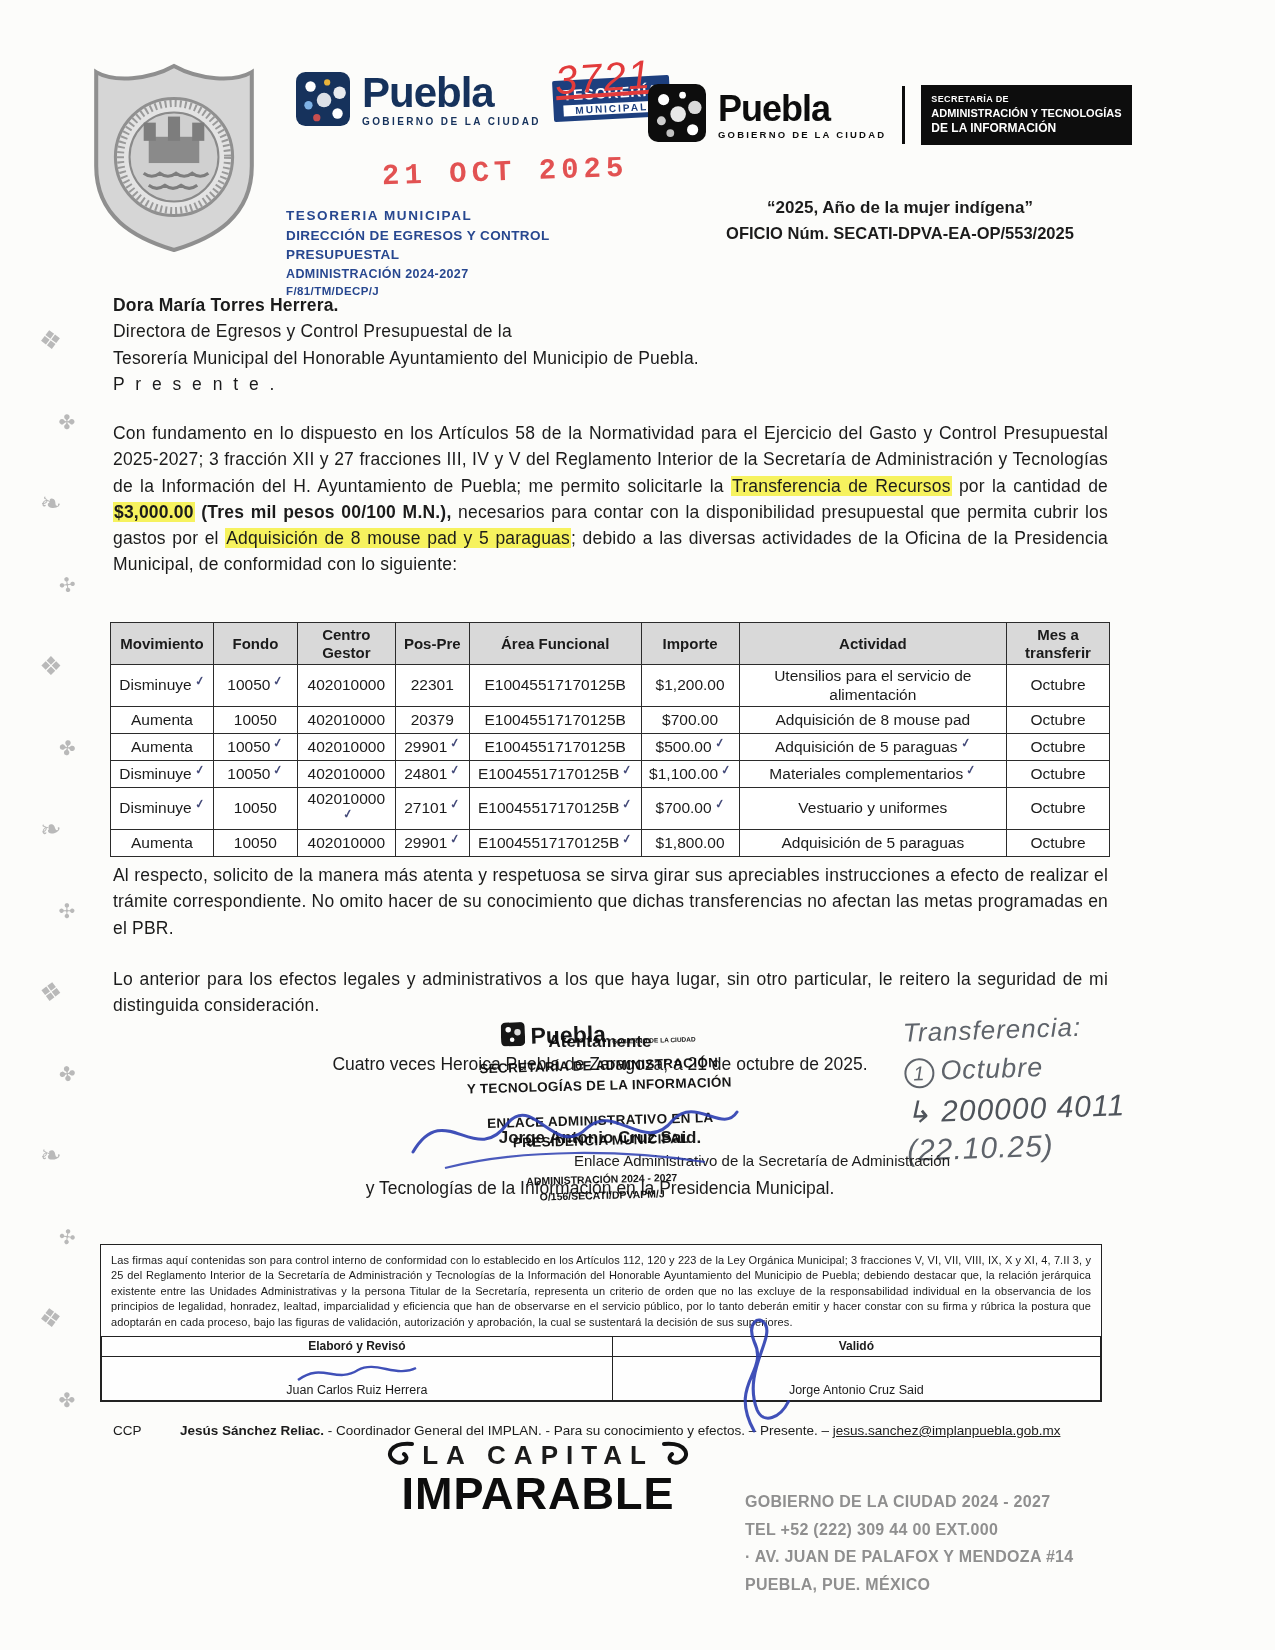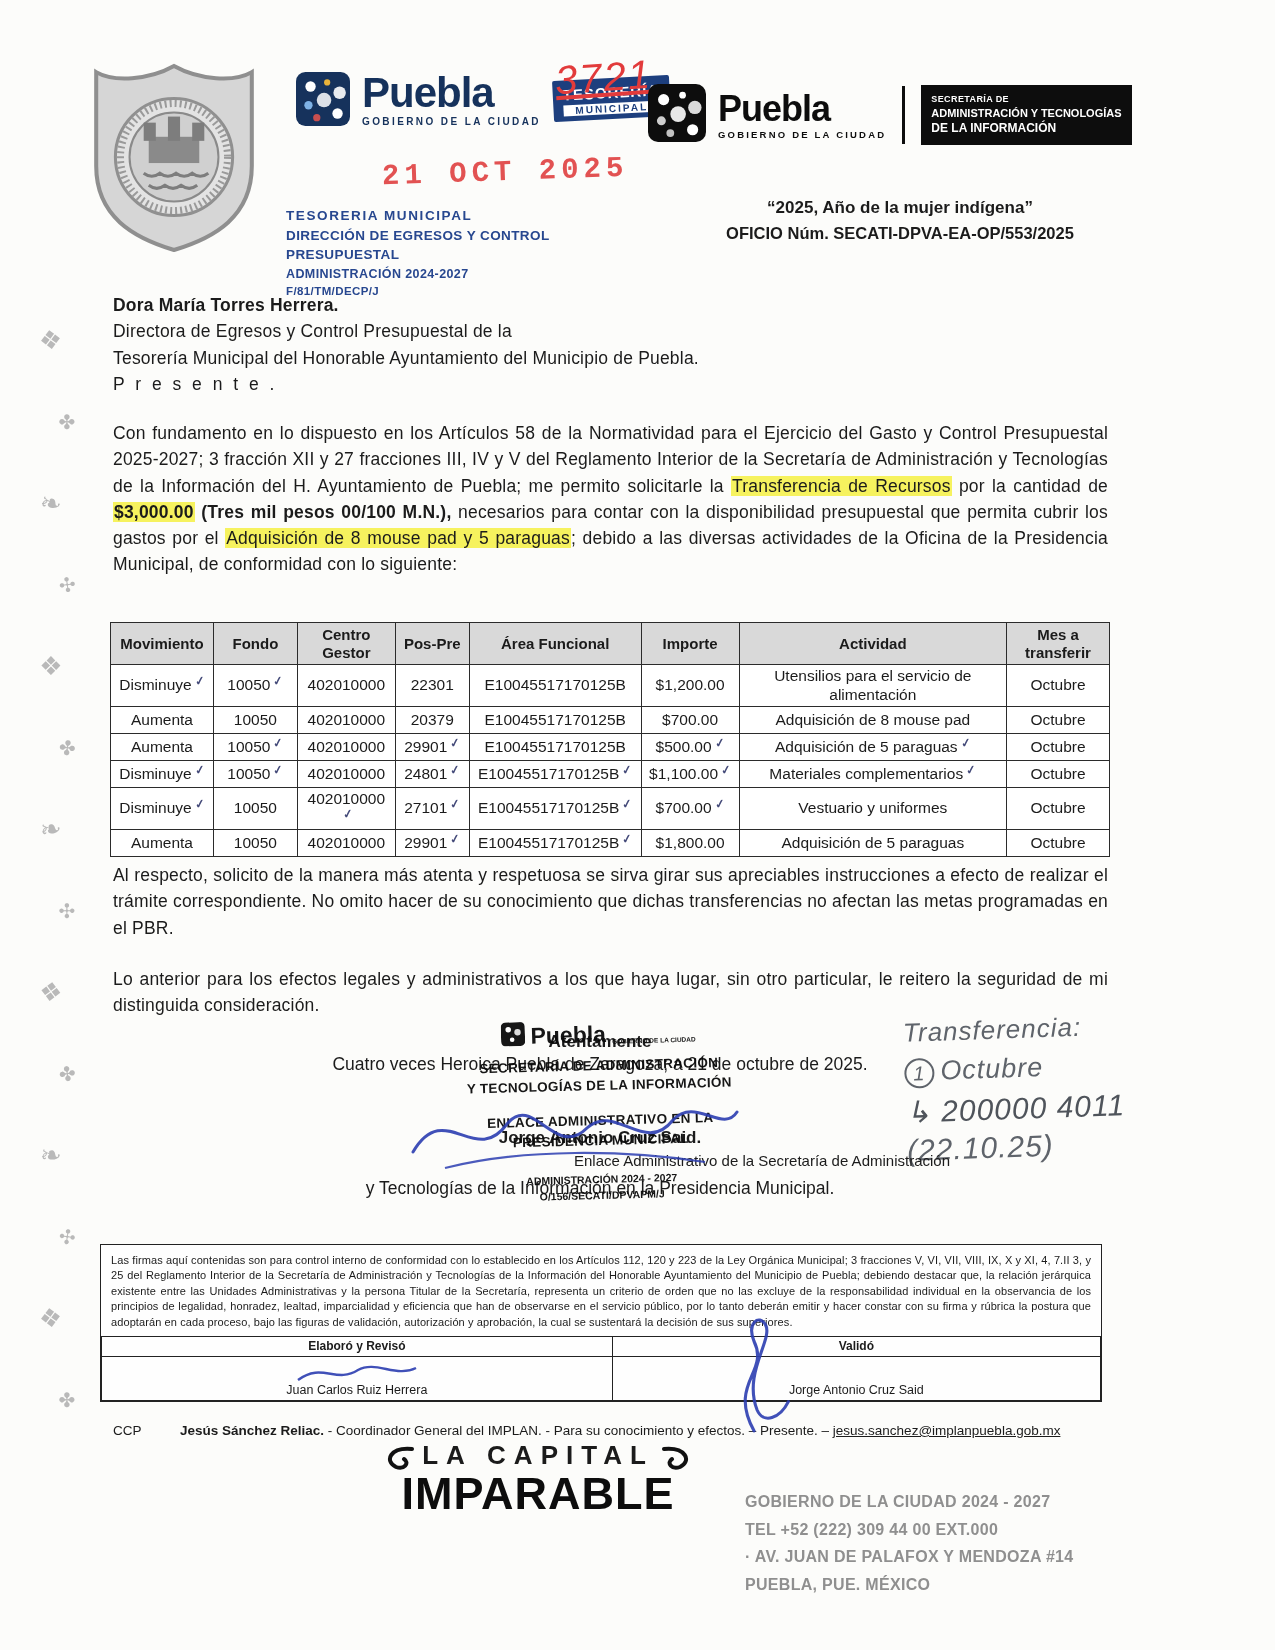--- a/index.html
+++ b/index.html
@@ -310,21 +310,21 @@
   </div>
 
   <svg class="abs" style="left:694px;top:1310px;z-index:3" width="120" height="125" viewBox="0 0 110 120">
     <path d="M55 116 C30 70 70 60 55 30 C48 12 60 4 66 14 C74 28 44 60 58 96 C64 110 80 104 88 88" fill="none" stroke="#2b3db0" stroke-width="3" stroke-linecap="round" opacity=".9"></path>
   </svg>
 
   <div class="abs ccp-text" style="left:113px;top:1422px">CCP</div>
   <div class="abs ccp-text" style="left:180px;top:1422px;width:925px"><span class="b">Jesús Sánchez Reliac.</span><span> - Coordinador General del IMPLAN. - Para su conocimiento y efectos. – Presente. – </span><a class="email">jesus.sanchez@implanpuebla.gob.mx</a></div>
 
   <div class="abs" style="left:368px;top:1440px;width:340px;text-align:center">
-    <div style="display:flex;align-items:flex-end;justify-content:center;gap:8px">
+    <div style="display:flex;align-items:flex-start;justify-content:center;gap:8px">
       <svg width="34" height="26" viewBox="0 0 34 26">
         <path d="M32 4 C10 2 4 16 16 22 C24 25 30 18 24 14" fill="none" stroke="#111" stroke-width="4" stroke-linecap="round"></path>
       </svg>
       <span style="font-size:26px;font-weight:bold;letter-spacing:8px">LA CAPITAL</span>
       <svg width="34" height="26" viewBox="0 0 34 26" style="transform:scaleX(-1)">
         <path d="M32 4 C10 2 4 16 16 22 C24 25 30 18 24 14" fill="none" stroke="#111" stroke-width="4" stroke-linecap="round"></path>
       </svg>
     </div>
     <div style="font-size:45px;font-weight:bold;letter-spacing:1px;line-height:1;color:#0d0d0d">IMPARABLE</div>
   </div>

